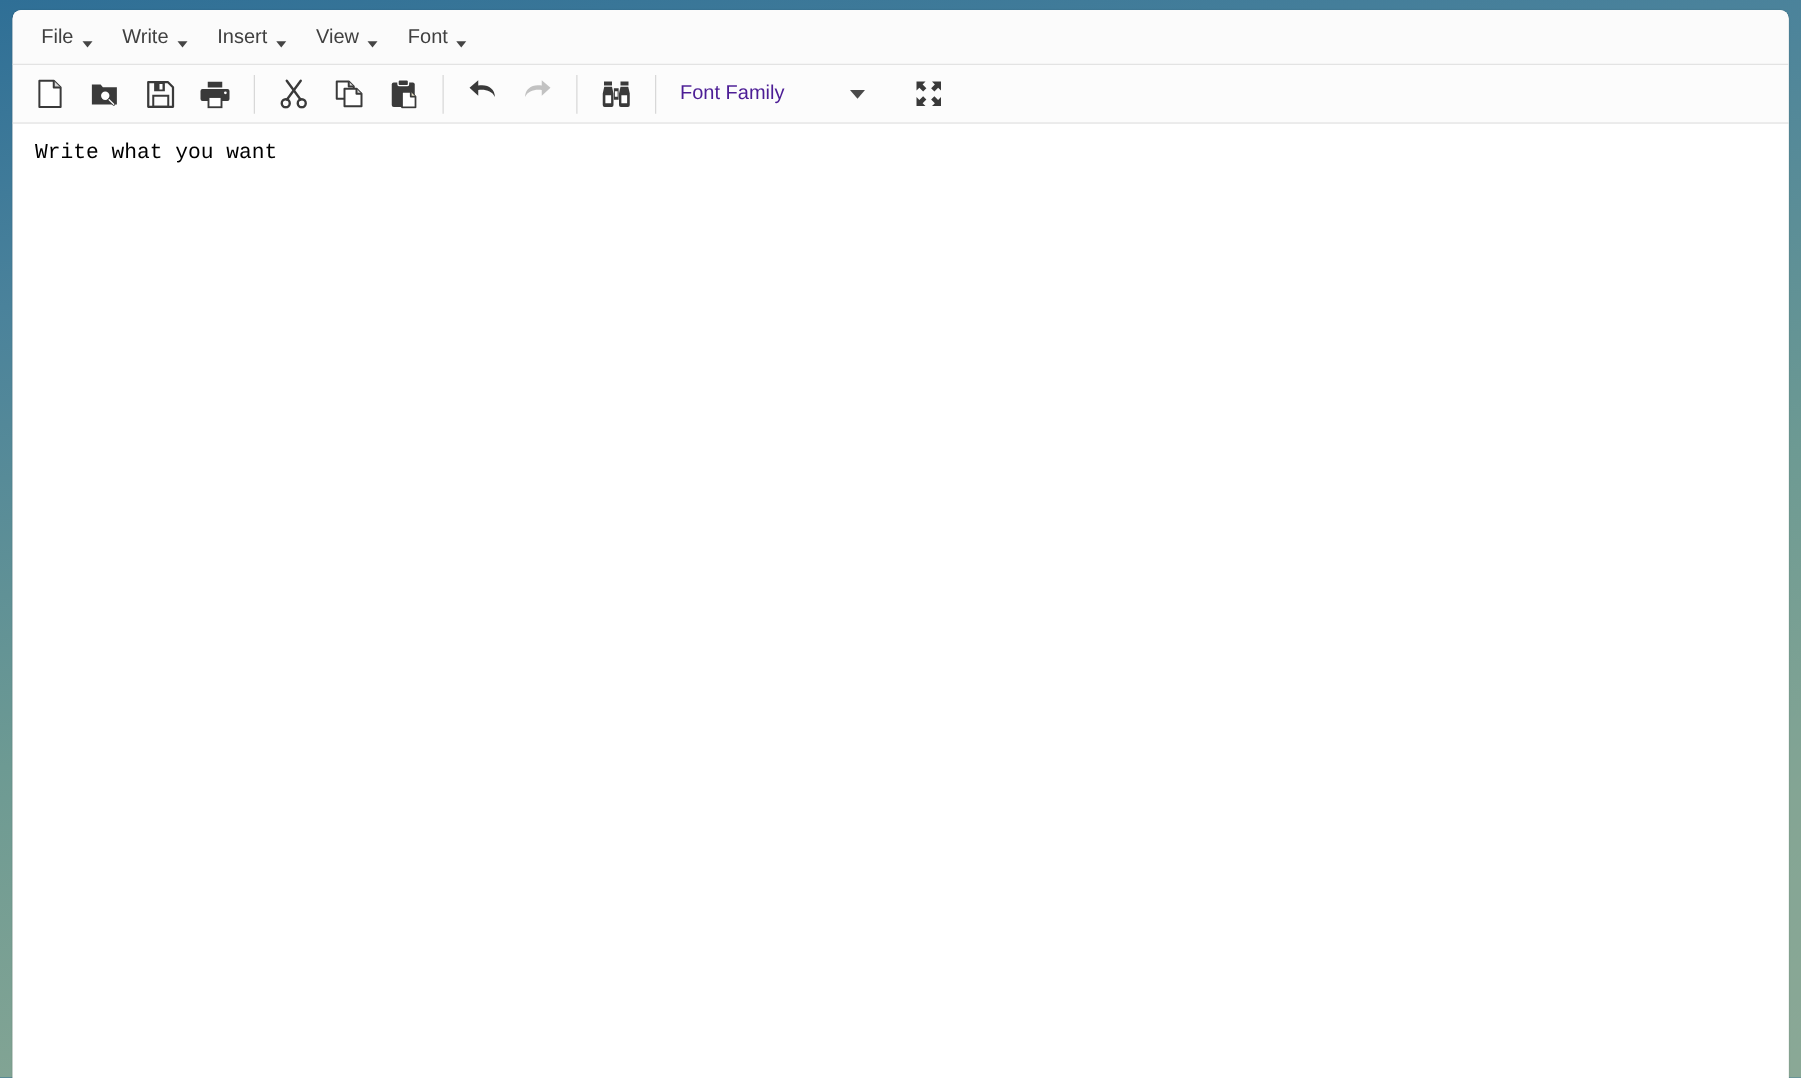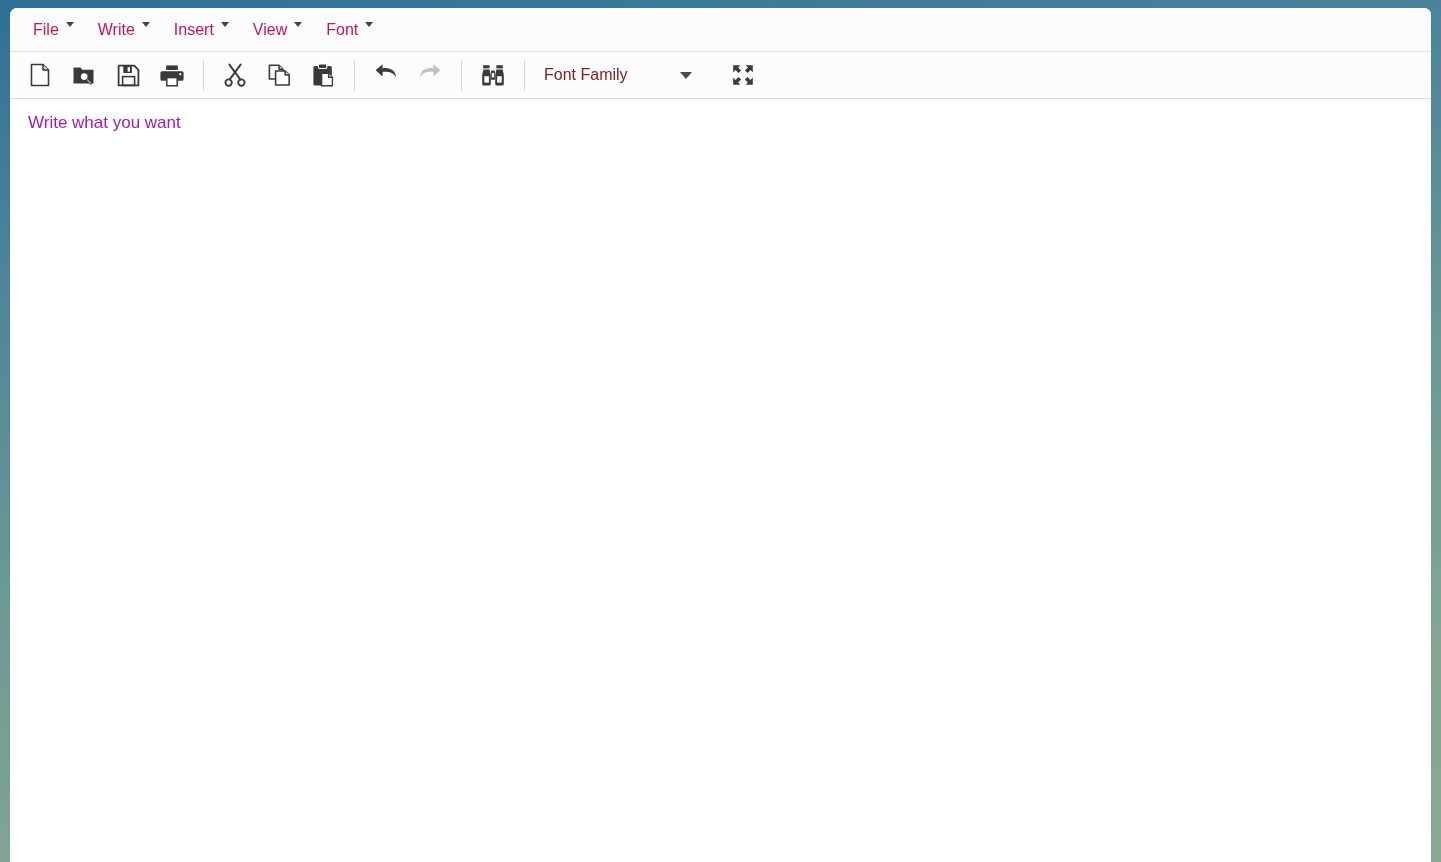--- a/index.html
+++ b/index.html
@@ -51,25 +51,25 @@
     height: 44px;
     flex: 0 0 44px;
     background: #fbfbfb;
     border-bottom: 1px solid #e3e3e3;
     display: flex;
     align-items: center;
     padding-left: 11px;
   }
   .menu-item {
     display: flex;
-    align-items: flex-start;
+    align-items: flex-end;
     gap: 7px;
     padding: 5px 12px;
     font-size: 16px;
-    color: #be185d;
+    color: #404040;
     cursor: pointer;
     border-radius: 3px;
     line-height: 1;
   }
   .caret {
     width: 0; height: 0;
     border-left: 4.5px solid transparent;
     border-right: 4.5px solid transparent;
     border-top: 5px solid #444444;
     display: inline-block;
@@ -105,44 +105,44 @@
     display: flex;
     align-items: center;
     height: 40px;
     cursor: pointer;
     padding-left: 10px;
     padding-right: 10px;
     border-radius: 3px;
   }
   .dropdown-label {
     font-size: 16px;
-    color: #7f1d1d;
+    color: #4c1d95;
     white-space: nowrap;
   }
   .dd-caret {
     width: 0; height: 0;
     border-left: 6px solid transparent;
     border-right: 6px solid transparent;
     border-top: 7px solid #4a4a4a;
     margin-left: 52px;
   }
   #font-sizes-field .dd-caret { margin-left: 32px; }
 
   
   #editor {
     flex: 1 1 auto;
     background: #ffffff;
     padding: 12px 18px;
     overflow: hidden;
     outline: none;
   }
   #editor-text {
-    font-family: Liberation Sans, sans-serif;
+    font-family: Liberation Mono, monospace;
     font-size: 17px;
-    color: #a21caf;
+    color: #000000;
     line-height: 1.45;
     white-space: pre-wrap;
   }
 </style>
 </head>
 <body>
 
 <div id="app-window">
 
 

